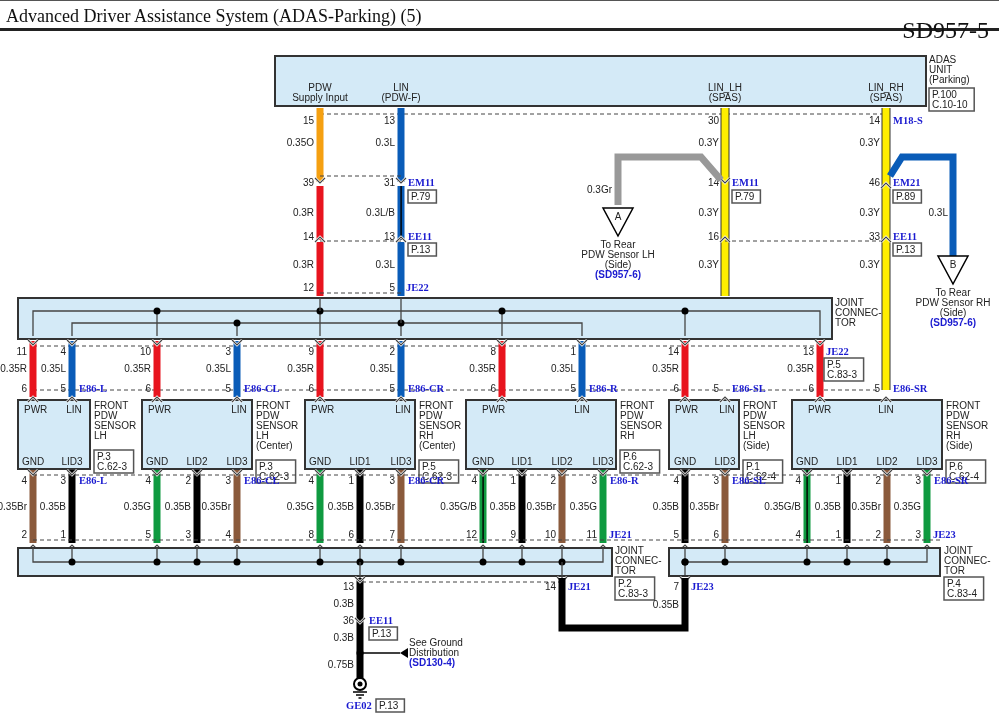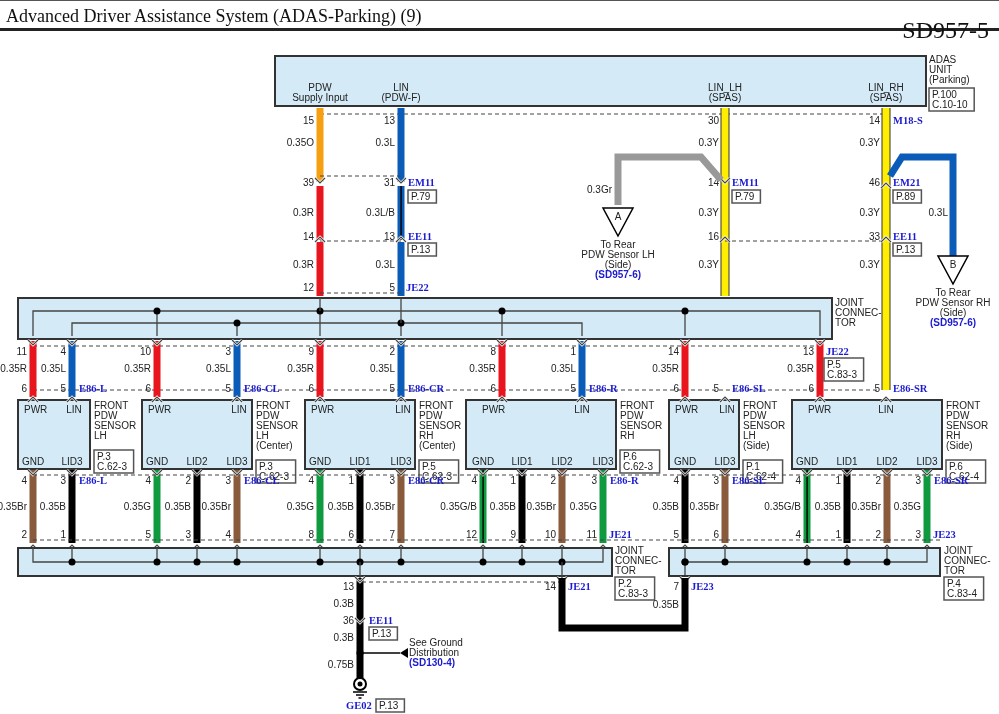--- a/index.html
+++ b/index.html
@@ -9,21 +9,21 @@
   .hdr-code { position:absolute; right:10px; top:16px; font-family:"Liberation Serif", serif; font-size:24px; color:#111; }
   svg { position:absolute; left:0; top:0; }
   svg text { font-family:"Liberation Sans", sans-serif; font-size:10px; fill:#222; }
   svg text.conn { font-family:"Liberation Serif", serif; font-weight:bold; font-size:10.5px; fill:#1a1ad0; }
   svg text.blue { fill:#1a1ad0; font-weight:bold; }
 </style>
 </head>
 <body>
 
 <div class="hdr">
-  <span class="hdr-title">Advanced Driver Assistance System (ADAS-Parking) (9)</span>
+  <span class="hdr-title">Advanced Driver Assistance System (ADAS-Parking) (5)</span>
   <span class="hdr-code">SD957-5</span>
 </div>
 
 <svg id="diagram" width="999" height="714">
     <rect x="275" y="56" width="651" height="50" fill="#d4eaf7" stroke="#333" stroke-width="2"></rect>
     <text x="929" y="63" text-anchor="start" font-size="10">ADAS</text>
     <text x="929" y="73" text-anchor="start" font-size="10">UNIT</text>
     <text x="929" y="83" text-anchor="start" font-size="10">(Parking)</text>
     <rect x="929" y="88" width="45.199999999999996" height="23" fill="#fff" stroke="#555" stroke-width="1.5"></rect>
     <text x="932" y="98" text-anchor="start" font-size="10">P.100</text>

